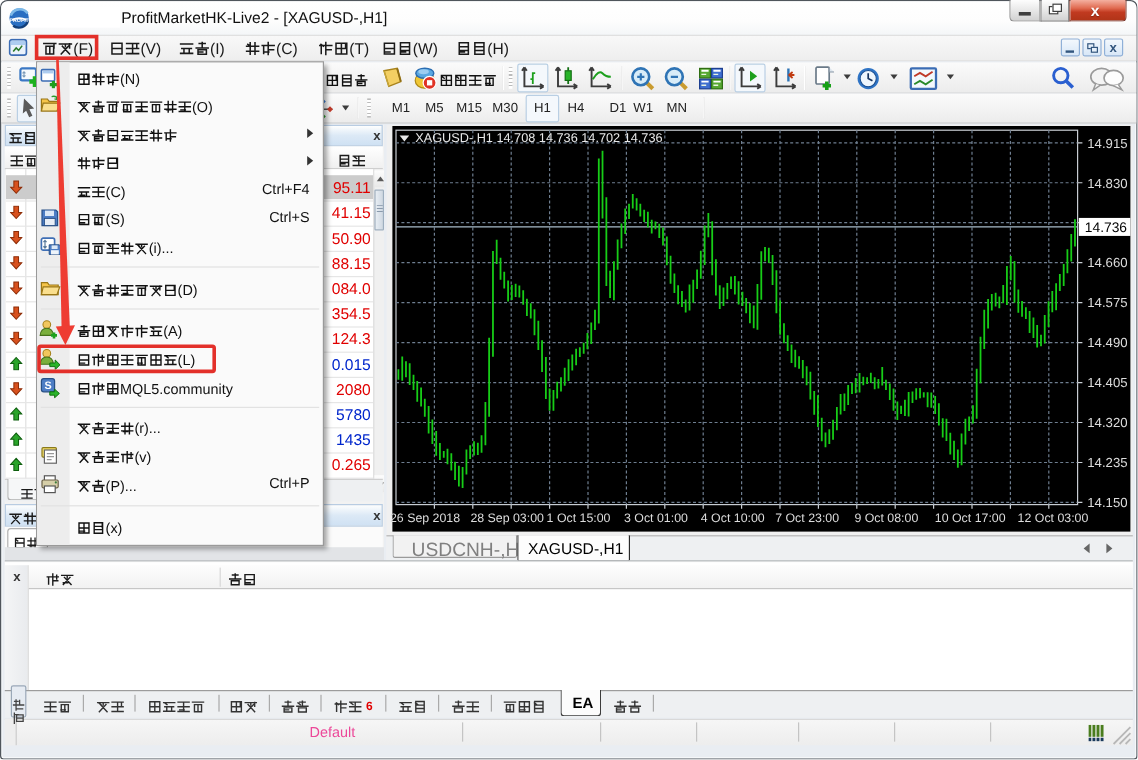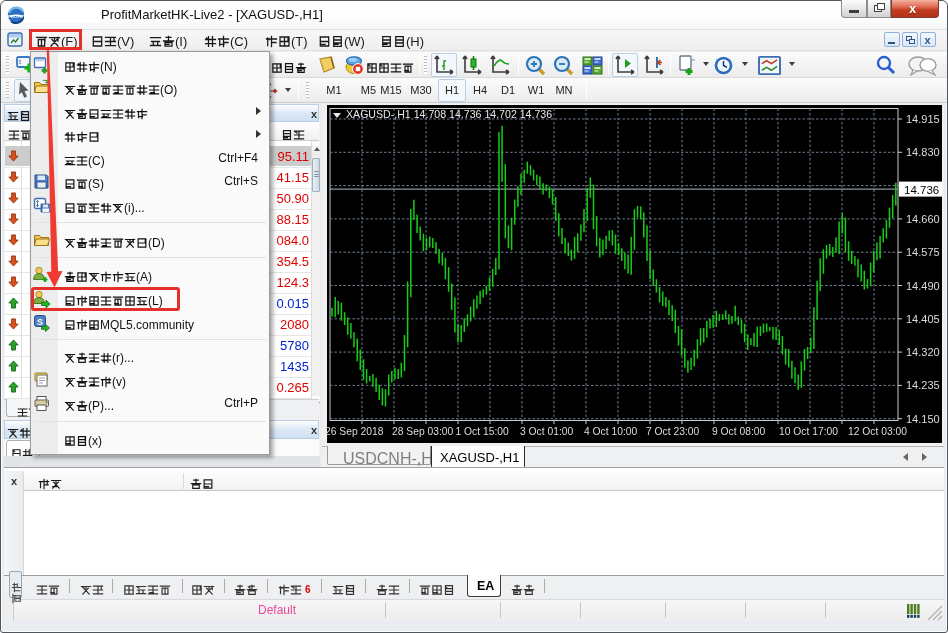--- a/index.html
+++ b/index.html
@@ -168,27 +168,27 @@
 <path d="M11 3 V19 M3 11 H19" stroke="#555" stroke-width="1.2"></path>
 <path d="M11 2 l2.5 2.5 -2.5 2.5 -2.5 -2.5 z" fill="#3a7ad0"></path>
 <path d="M11 14.5 l2.5 2.5 -2.5 2.5 -2.5 -2.5 z" fill="#2a9a2a"></path>
 <path d="M2 11 l2.5 -2.5 2.5 2.5 -2.5 2.5 z" fill="#e0a020"></path>
 <path d="M14.5 11 l2.5 -2.5 2.5 2.5 -2.5 2.5 z" fill="#c03a2a"></path>
 </svg>
 <div class="a" style="left:285px;top:88px;width:0;height:0;border-left:3.5px solid transparent;border-right:3.5px solid transparent;border-top:4.5px solid #3c3c3c"></div>
 <div class="a" style="left:298px;top:81px;width:1px;height:18px;background:#c6c6c6;border-right:1px solid #fff"></div>
 <div class="a" style="left:306px;top:82px;width:3px;height:16px;background:repeating-linear-gradient(#bbb 0,#bbb 1px,#fff 1px,#fff 3px)"></div>
 <div class="lab" style="left:320px;top:85px;width:28px;text-align:center;font-size:11px;color:#222">M1</div>
-<div class="lab" style="left:348px;top:85px;width:28px;text-align:right;font-size:11px;color:#222">M5</div>
+<div class="lab" style="left:348px;top:85px;width:28px;text-align:center;font-size:11px;color:#222">M5</div>
 <div class="lab" style="left:376px;top:85px;width:30px;text-align:center;font-size:11px;color:#222">M15</div>
 <div class="lab" style="left:406px;top:85px;width:30px;text-align:center;font-size:11px;color:#222">M30</div>
 <div class="a" style="left:438px;top:79px;width:28px;height:23px;background:#f4f8fc;border:1px solid #b9cfe4;border-radius:2px"></div>
 <div class="lab" style="left:438px;top:85px;width:28px;text-align:center;font-size:11px;color:#222">H1</div>
 <div class="lab" style="left:466px;top:85px;width:28px;text-align:center;font-size:11px;color:#222">H4</div>
-<div class="lab" style="left:494px;top:85px;width:28px;text-align:center;font-size:11px;color:#222">D1</div>
+<div class="lab" style="left:494px;top:85px;width:28px;text-align:right;font-size:11px;color:#222">D1</div>
 <div class="lab" style="left:522px;top:85px;width:28px;text-align:center;font-size:11px;color:#222">W1</div>
 <div class="lab" style="left:550px;top:85px;width:28px;text-align:center;font-size:11px;color:#222">MN</div>
 <div class="a" style="left:586px;top:81px;width:1px;height:18px;background:#c6c6c6;border-right:1px solid #fff"></div>
 <div class="a" style="left:4px;top:104px;width:316px;height:365px;background:#f2f2f2"></div>
 <div class="a" style="left:4px;top:104px;width:315px;height:18px;background:linear-gradient(#fdfefe,#dce9f6 50%,#cfe1f3);border:1px solid #b8cce2"></div>
 <div class="lab" style="left:7px;top:107px"><svg width="48.0" height="12" viewBox="0 0 48.0 12" style="vertical-align:-2px">
       <path d="M1.39 2.5L10.61 2.5M2.31 6.0L9.69 6.0M1.39 9.69L10.61 9.69M3.97 6.0L3.97 9.69M8.03 6.0L8.03 9.69M2.31 2.77L4.16 4.16M14.5 1.58L21.5 1.58L21.5 10.42L14.5 10.42ZM14.5 4.62L21.5 4.62M14.5 7.38L21.5 7.38M14.31 2.77L16.16 4.16M30.0 1.39L30.0 5.54M25.39 5.54L34.61 5.54M26.77 6.92L33.23 6.92L33.23 10.33L26.77 10.33ZM27.7 2.13L32.3 2.13M26.31 2.77L28.16 4.16M37.39 2.13L46.61 2.13M37.39 6.0L46.61 6.0M37.39 9.87L46.61 9.87M42.0 2.13L42.0 9.87M38.31 2.77L40.16 4.16" fill="none" stroke="#1a1a1a" stroke-width="1.1760000000000002" stroke-linecap="square"></path>
     </svg><span style="font:400 12px 'Liberation Sans',sans-serif;color:#1a1a1a">: 22:44:40</span></div>
 <div class="lab" style="left:311px;top:109px;font-size:11px;font-weight:700;color:#333">x</div>
 <div class="a" style="left:4px;top:122px;width:315px;height:19px;background:linear-gradient(#ffffff,#f0f0f0);border-bottom:1px solid #cfcfcf"></div>

